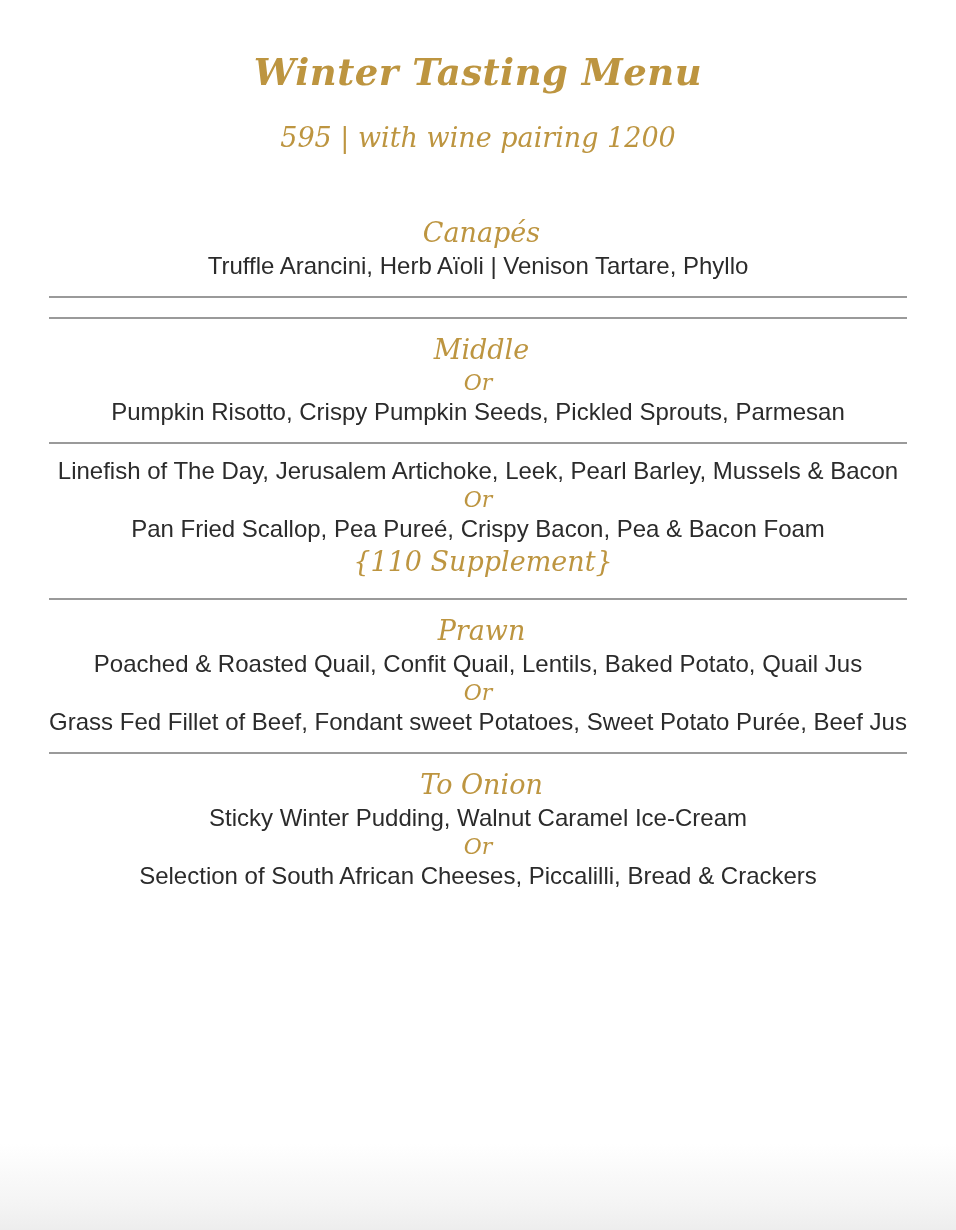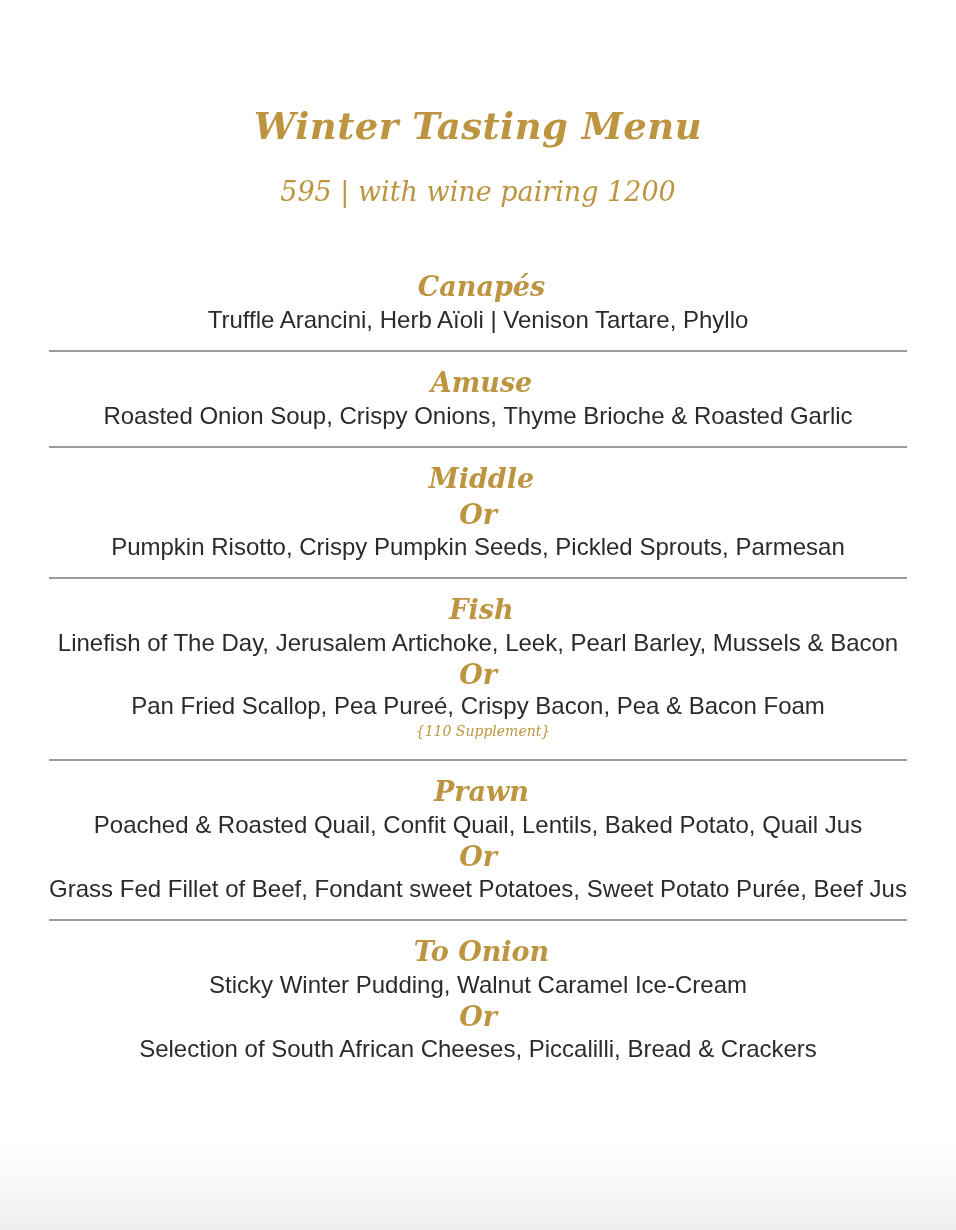--- a/index.html
+++ b/index.html
@@ -17,59 +17,59 @@
     text-align: center;
     font-family: "Liberation Sans", sans-serif;
   }
   .gold-serif {
     font-family: "DejaVu Serif", serif;
     font-style: italic;
     color: #bd9540;
   }
   .page-title {
     margin: 0;
-    padding-top: 104px;
+    padding-top: 50px;
     font-size: 37px;
     font-weight: 600;
     line-height: 1.2;
     letter-spacing: 0.5px;
     font-style: italic;
   }
   .page-subtitle {
     margin: 0;
     padding-top: 28px;
     font-size: 27px;
     font-weight: 500;
     line-height: 1.2;
   }
   .sections {
     margin-top: 62px;
   }
   .section-heading {
     margin: 0 0 6px 7px;
     font-size: 27px;
-    font-weight: 700;
+    font-weight: 400;
     line-height: 1.15;
   }
   .dish-line {
     margin: 0 0 6px 0;
     font-size: 24px;
     line-height: 23px;
     color: #2b2b2b;
     font-weight: 400;
   }
   .or-label {
     margin: 3px 0 5px 0;
-    font-size: 27px;
-    font-weight: 700;
+    font-size: 22px;
+    font-weight: 400;
     line-height: 1.1;
   }
   .supplement-note {
     margin: 2px 0 0 0;
-    font-size: 14px;
+    font-size: 27px;
     font-weight: 500;
     line-height: 1.2;
     padding-left: 10px;
   }
   .section-divider {
     border: none;
     border-top: 2px solid #9a9a9a;
     width: 858px;
     margin: 19px auto 15px auto;
   }
@@ -79,33 +79,28 @@
 
 <div class="menu-page">
   <h1 class="page-title gold-serif">Winter Tasting Menu</h1>
   <p class="page-subtitle gold-serif">595 | with wine pairing 1200</p>
   <div class="sections">
       <section>
         <h2 class="section-heading gold-serif">Canapés</h2>
         <p class="dish-line">Truffle Arancini, Herb Aïoli | Venison Tartare, Phyllo</p>
       </section>
       <hr class="section-divider">
-      <section>
-        <h2 class="section-heading gold-serif">Amuse</h2>
-        <p class="dish-line">Roasted Onion Soup, Crispy Onions, Thyme Brioche &amp; Roasted Garlic</p>
-      </section>
       <hr class="section-divider">
       <section>
         <h2 class="section-heading gold-serif">Middle</h2>
         <p class="or-label gold-serif">Or</p>
         <p class="dish-line">Pumpkin Risotto, Crispy Pumpkin Seeds, Pickled Sprouts, Parmesan</p>
       </section>
       <hr class="section-divider">
       <section>
-        <h2 class="section-heading gold-serif">Fish</h2>
         <p class="dish-line">Linefish of The Day, Jerusalem Artichoke, Leek, Pearl Barley, Mussels &amp; Bacon</p>
         <p class="or-label gold-serif">Or</p>
         <p class="dish-line">Pan Fried Scallop, Pea Pureé, Crispy Bacon, Pea &amp; Bacon Foam</p>
         <p class="supplement-note gold-serif">{110 Supplement}</p>
       </section>
       <hr class="section-divider">
       <section>
         <h2 class="section-heading gold-serif">Prawn</h2>
         <p class="dish-line">Poached &amp; Roasted Quail, Confit Quail, Lentils, Baked Potato, Quail Jus</p>
         <p class="or-label gold-serif">Or</p>

